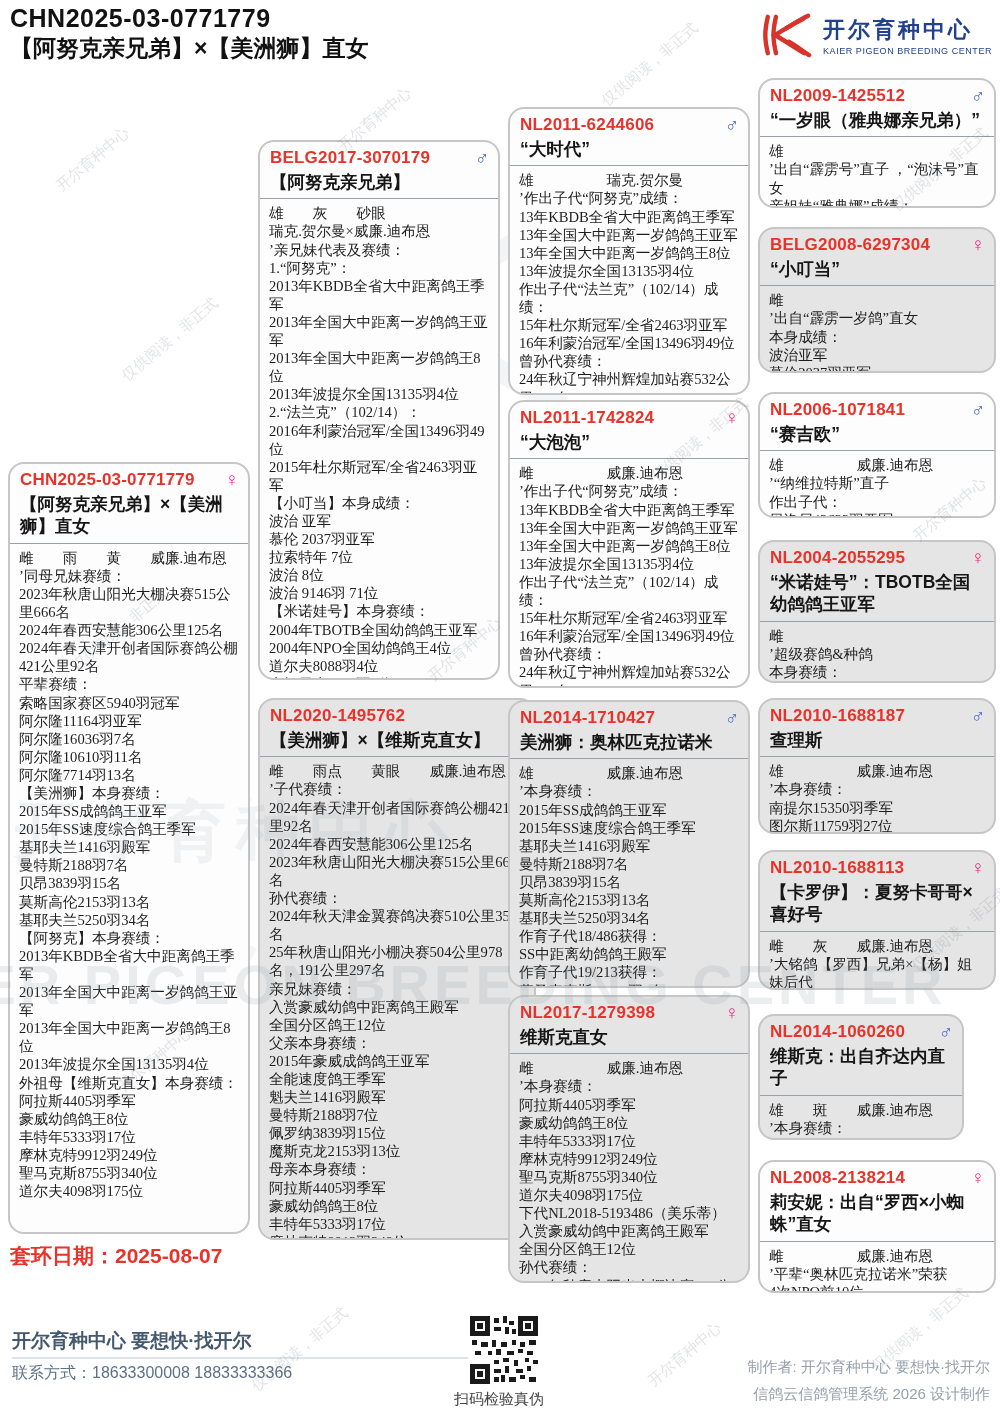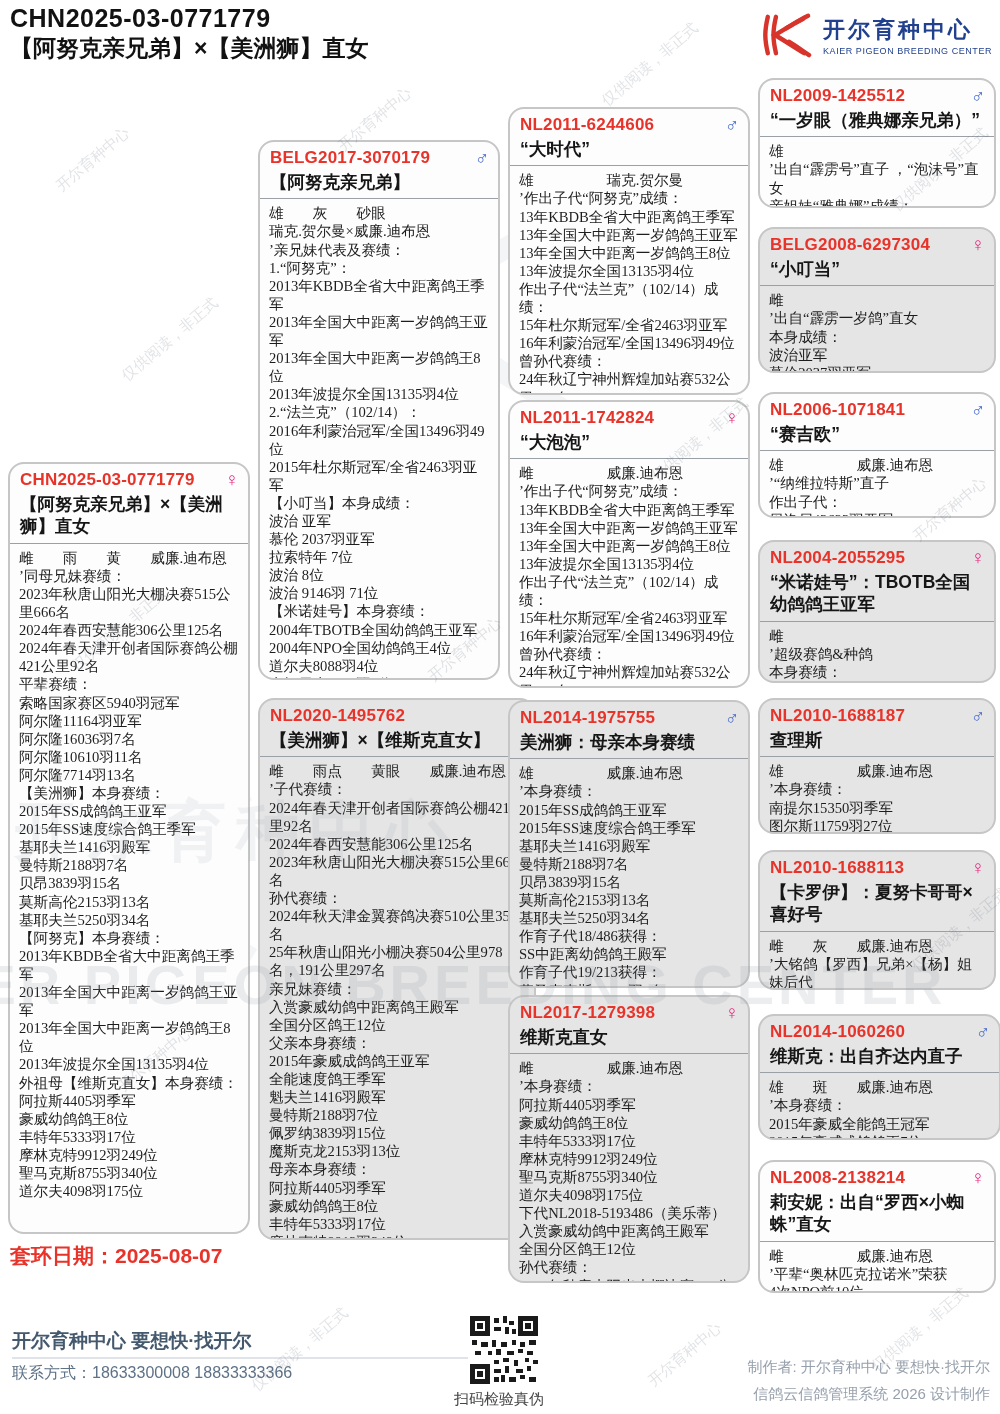--- a/index.html
+++ b/index.html
@@ -27,21 +27,21 @@
   .b4{left:508px;top:107px;width:242px;height:288px;}
   .b5{left:508px;top:400px;width:242px;height:288px;}
   .b6{left:508px;top:700px;width:242px;height:288px;}
   .b7{left:508px;top:995px;width:242px;height:288px;}
   .b8{left:758px;top:78px;width:238px;height:130px;}
   .b9{left:758px;top:227px;width:238px;height:146px;}
   .b10{left:758px;top:392px;width:238px;height:126px;}
   .b11{left:758px;top:540px;width:238px;height:143px;}
   .b12{left:758px;top:698px;width:238px;height:136px;}
   .b13{left:758px;top:850px;width:238px;height:140px;}
-  .b14{left:758px;top:1014px;width:243px;height:126px;}
+  .b14{left:758px;top:1014px;width:206px;height:126px;}
   .b15{left:758px;top:1160px;width:238px;height:133px;}
   
   .ringdate{position:absolute;left:10px;top:1242px;color:#e8332a;font-weight:800;font-size:21px;z-index:2;}
   
   .f-slogan{position:absolute;left:12px;top:1328px;font-size:19px;font-weight:800;color:#44586e;z-index:2;}
   .f-line{position:absolute;left:12px;top:1357px;width:478px;border-top:2px solid #e0e4e9;z-index:2;}
   .f-contact{position:absolute;left:12px;top:1363px;font-size:16px;color:#5d7187;z-index:2;}
   .f-address{position:absolute;left:12px;top:1390px;font-size:16px;color:#5d7187;z-index:2;}
   .qr{position:absolute;left:468px;top:1314px;width:72px;height:72px;z-index:2;}
   .qr-caption{position:absolute;left:454px;top:1390px;font-size:15px;color:#464646;z-index:2;}
@@ -225,23 +225,23 @@
 作出子代“法兰克”（102/14）成绩：
 15年杜尔斯冠军/全省2463羽亚军
 16年利蒙治冠军/全国13496羽49位
 曾孙代赛绩：
 24年秋辽宁神州辉煌加站赛532公里386名
 22年唐山阳光寄养棚秋赛四关综合</div>
   </div>
 
   <div class="pbox pink b6">
     <div class="pbox-head">
-      <span class="code">NL2014-1975755</span>
-      <span class="gsym m">♂</span>
-      <div class="ptitle">美洲狮：母亲本身赛绩</div>
+      <span class="code">NL2014-1710427</span>
+      <span class="gsym m">♂</span>
+      <div class="ptitle">美洲狮：奥林匹克拉诺米</div>
     </div>
     <div class="pbody">雄　　　　　威廉.迪布恩
 ’本身赛绩：
 2015年SS成鸽鸽王亚军
 2015年SS速度综合鸽王季军
 基耶夫兰1416羽殿军
 曼特斯2188羽7名
 贝昂3839羽15名
 莫斯高伦2153羽13名
 基耶夫兰5250羽34名

